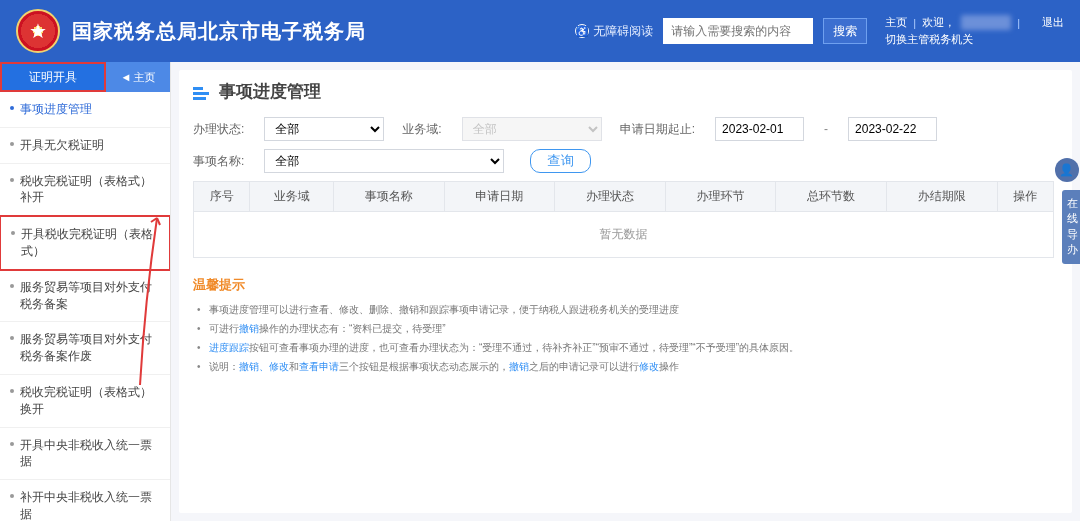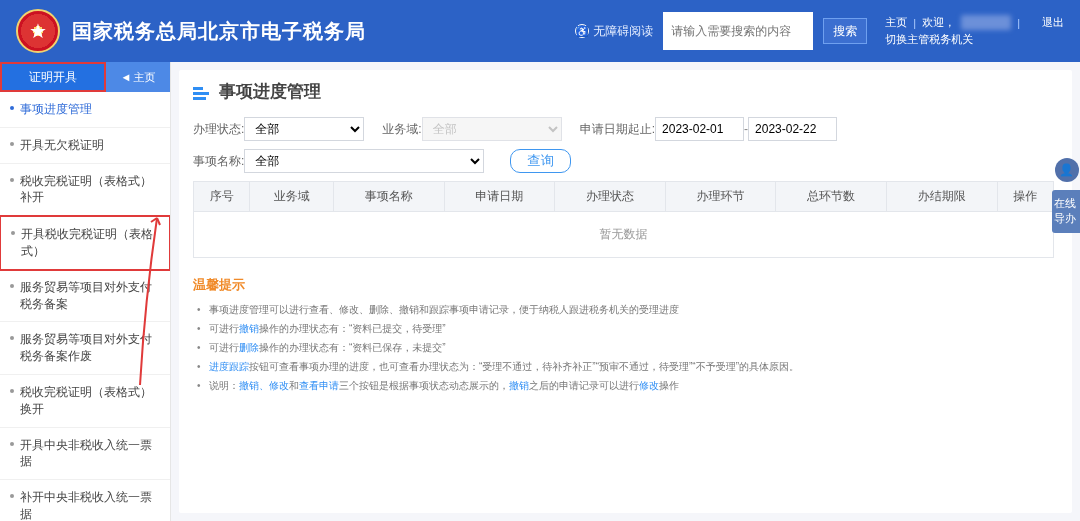--- a/index.html
+++ b/index.html
@@ -5,21 +5,21 @@
 *{box-sizing:border-box;margin:0;padding:0}
 body{font-family:"Microsoft YaHei",Arial,sans-serif;font-size:12px;color:#333;background:#f5f6fa;width:1080px;height:521px;overflow:hidden;position:relative}
 .header{background:#2c62c6;height:62px;display:flex;align-items:center;padding:0 16px;color:#fff}
 .emblem{width:44px;height:44px;border-radius:50%;background:radial-gradient(circle,#ffd966 18%,#d33 18% 60%,#c12 60%);border:2px solid #f2d26e;margin-right:12px;display:flex;align-items:center;justify-content:center;font-size:20px}
 .site-title{font-size:20px;font-weight:bold;letter-spacing:1px}
 .header-right{margin-left:auto;display:flex;align-items:center;gap:10px;font-size:12px}
 .hr-link{color:#fff;cursor:pointer}
 .divider{color:#aecdff}
 .barrier{color:#e6eeff;font-size:12px;display:flex;align-items:center;gap:4px}
 .barrier-icon{width:14px;height:14px;border:1px solid #fff;border-radius:50%;display:inline-flex;align-items:center;justify-content:center;font-size:10px}
-.search-input{height:38px;width:150px;border:none;padding:0 8px;font-size:12px}
+.search-input{height:26px;width:150px;border:none;padding:0 8px;font-size:12px}
 .search-btn{height:26px;width:44px;background:#3c6fd0;border:1px solid #6fa0ef;color:#fff;cursor:pointer;font-size:12px}
 .user-col{display:flex;flex-direction:column;align-items:flex-start;gap:2px;font-size:11px;margin-left:8px}
 .user-row{display:flex;align-items:center;gap:6px}
 .blur{filter:blur(2.5px);background:#6c90d9;padding:0 14px;border-radius:2px}
 .logout{margin-left:16px}
 
 .body-wrap{display:flex;height:459px}
 .sidebar{width:171px;background:#fff;border-right:1px solid #e6e6e6;overflow-y:auto}
 .sb-top{display:flex;height:30px}
 .sb-tab{flex:1;display:flex;align-items:center;justify-content:center;background:#2370e1;color:#fff;font-size:12px;cursor:pointer}
@@ -32,40 +32,40 @@
 .sb-item.boxed{border:2px solid #e03a3a;margin:-1px}
 
 .main{flex:1;padding:10px 18px 10px 14px;overflow:auto;background:#fff;margin:8px;border-radius:2px;position:relative}
 .page-title{display:flex;align-items:center;gap:8px;font-size:17px;font-weight:bold;color:#444;margin-bottom:14px}
 .title-icon{display:inline-block;width:18px;height:14px}
 .title-icon span{display:block;height:3px;background:#2f8ef4;margin:2px 0}
 .title-icon span:nth-child(1){width:10px}
 .title-icon span:nth-child(2){width:16px}
 .title-icon span:nth-child(3){width:13px}
 .frow{display:flex;gap:18px;align-items:center;margin-bottom:8px}
-.fld{display:flex;align-items:center;gap:0}
+.fld{display:flex;align-items:center;gap:20px}
 .lbl{color:#666;font-size:12px}
 select,input[type=text]{height:24px;border:1px solid #d3d7de;padding:0 6px;font-size:12px;background:#fff}
 select:disabled,input:disabled{background:#f3f3f3;color:#aaa}
 .w120{width:120px}.w140{width:140px}.w240{width:240px}.w96{width:89px}
 .dash{color:#888}
 .query-btn{height:24px;padding:0 16px;border:1px solid #3f97f0;background:#fff;color:#3f97f0;border-radius:10px;cursor:pointer;margin-left:8px}
 
 .tbl{width:100%;border:1px solid #e3e6eb;border-collapse:collapse;margin-top:6px}
 .tbl th{background:#f3f5f8;border:1px solid #e3e6eb;height:30px;font-weight:normal;color:#555;font-size:12px}
 .tbl td{border:1px solid #e3e6eb;height:46px;text-align:center;color:#999}
 
 .hint-title{color:#f08a29;font-size:13px;font-weight:bold;margin:18px 0 6px}
 .hints{list-style:none;padding-left:4px}
 .hints li{color:#777;font-size:10px;line-height:1.9;padding-left:12px;position:relative}
 .hints li::before{content:"•";position:absolute;left:0;color:#888}
 .lk{color:#2f8ef4}
 
 .arrow{position:absolute;left:135px;top:210px;width:30px;height:180px;pointer-events:none}
-.float-help{position:absolute;right:0;top:190px;width:28px;background:#5b7fbb;color:#fff;font-size:11px;text-align:left;padding:6px 2px;line-height:1.4;cursor:pointer;border-radius:3px 0 0 3px}
+.float-help{position:absolute;right:0;top:190px;width:18px;background:#5b7fbb;color:#fff;font-size:11px;text-align:right;padding:6px 2px;line-height:1.4;cursor:pointer;border-radius:3px 0 0 3px}
 .float-avatar{position:absolute;right:1px;top:158px;width:24px;height:24px;border-radius:50%;background:#5170aa;display:flex;align-items:center;justify-content:center;color:#fff;font-size:12px}
 </style>
 </head>
 <body>
 
 <div class="header">
   <div class="emblem">★</div>
   <div class="site-title">国家税务总局北京市电子税务局</div>
   <div class="header-right">
     <span class="barrier">
@@ -162,21 +162,20 @@
           <tr>
             <td colspan="9">暂无数据</td>
           </tr>
         </tbody>
     </table>
 
     <div class="hint-title">温馨提示</div>
     <ul class="hints" id="hints">
         <li>事项进度管理可以进行查看、修改、删除、撤销和跟踪事项申请记录，便于纳税人跟进税务机关的受理进度</li>
         <li>可进行<span class="lk">撤销</span>操作的办理状态有：“资料已提交，待受理”</li>
-        <li>可进行<span class="lk">删除</span>操作的办理状态有：“资料已保存，未提交”</li>
         <li><span class="lk">进度跟踪</span>按钮可查看事项办理的进度，也可查看办理状态为：“受理不通过，待补齐补正”“预审不通过，待受理”“不予受理”的具体原因。</li>
         <li>说明：<span class="lk">撤销、修改</span>和<span class="lk">查看申请</span>三个按钮是根据事项状态动态展示的，<span class="lk">撤销</span>之后的申请记录可以进行<span class="lk">修改</span>操作</li>
       </ul>
   </div>
 </div>
 
 <svg class="arrow" viewBox="0 0 30 180">
     <path d="M5 175 Q 10 90 22 8" stroke="#e03a3a" stroke-width="2" fill="none"></path>
     <path d="M22 8 l-6 4 M22 8 l3 7" stroke="#e03a3a" stroke-width="2" fill="none"></path>
   </svg>

